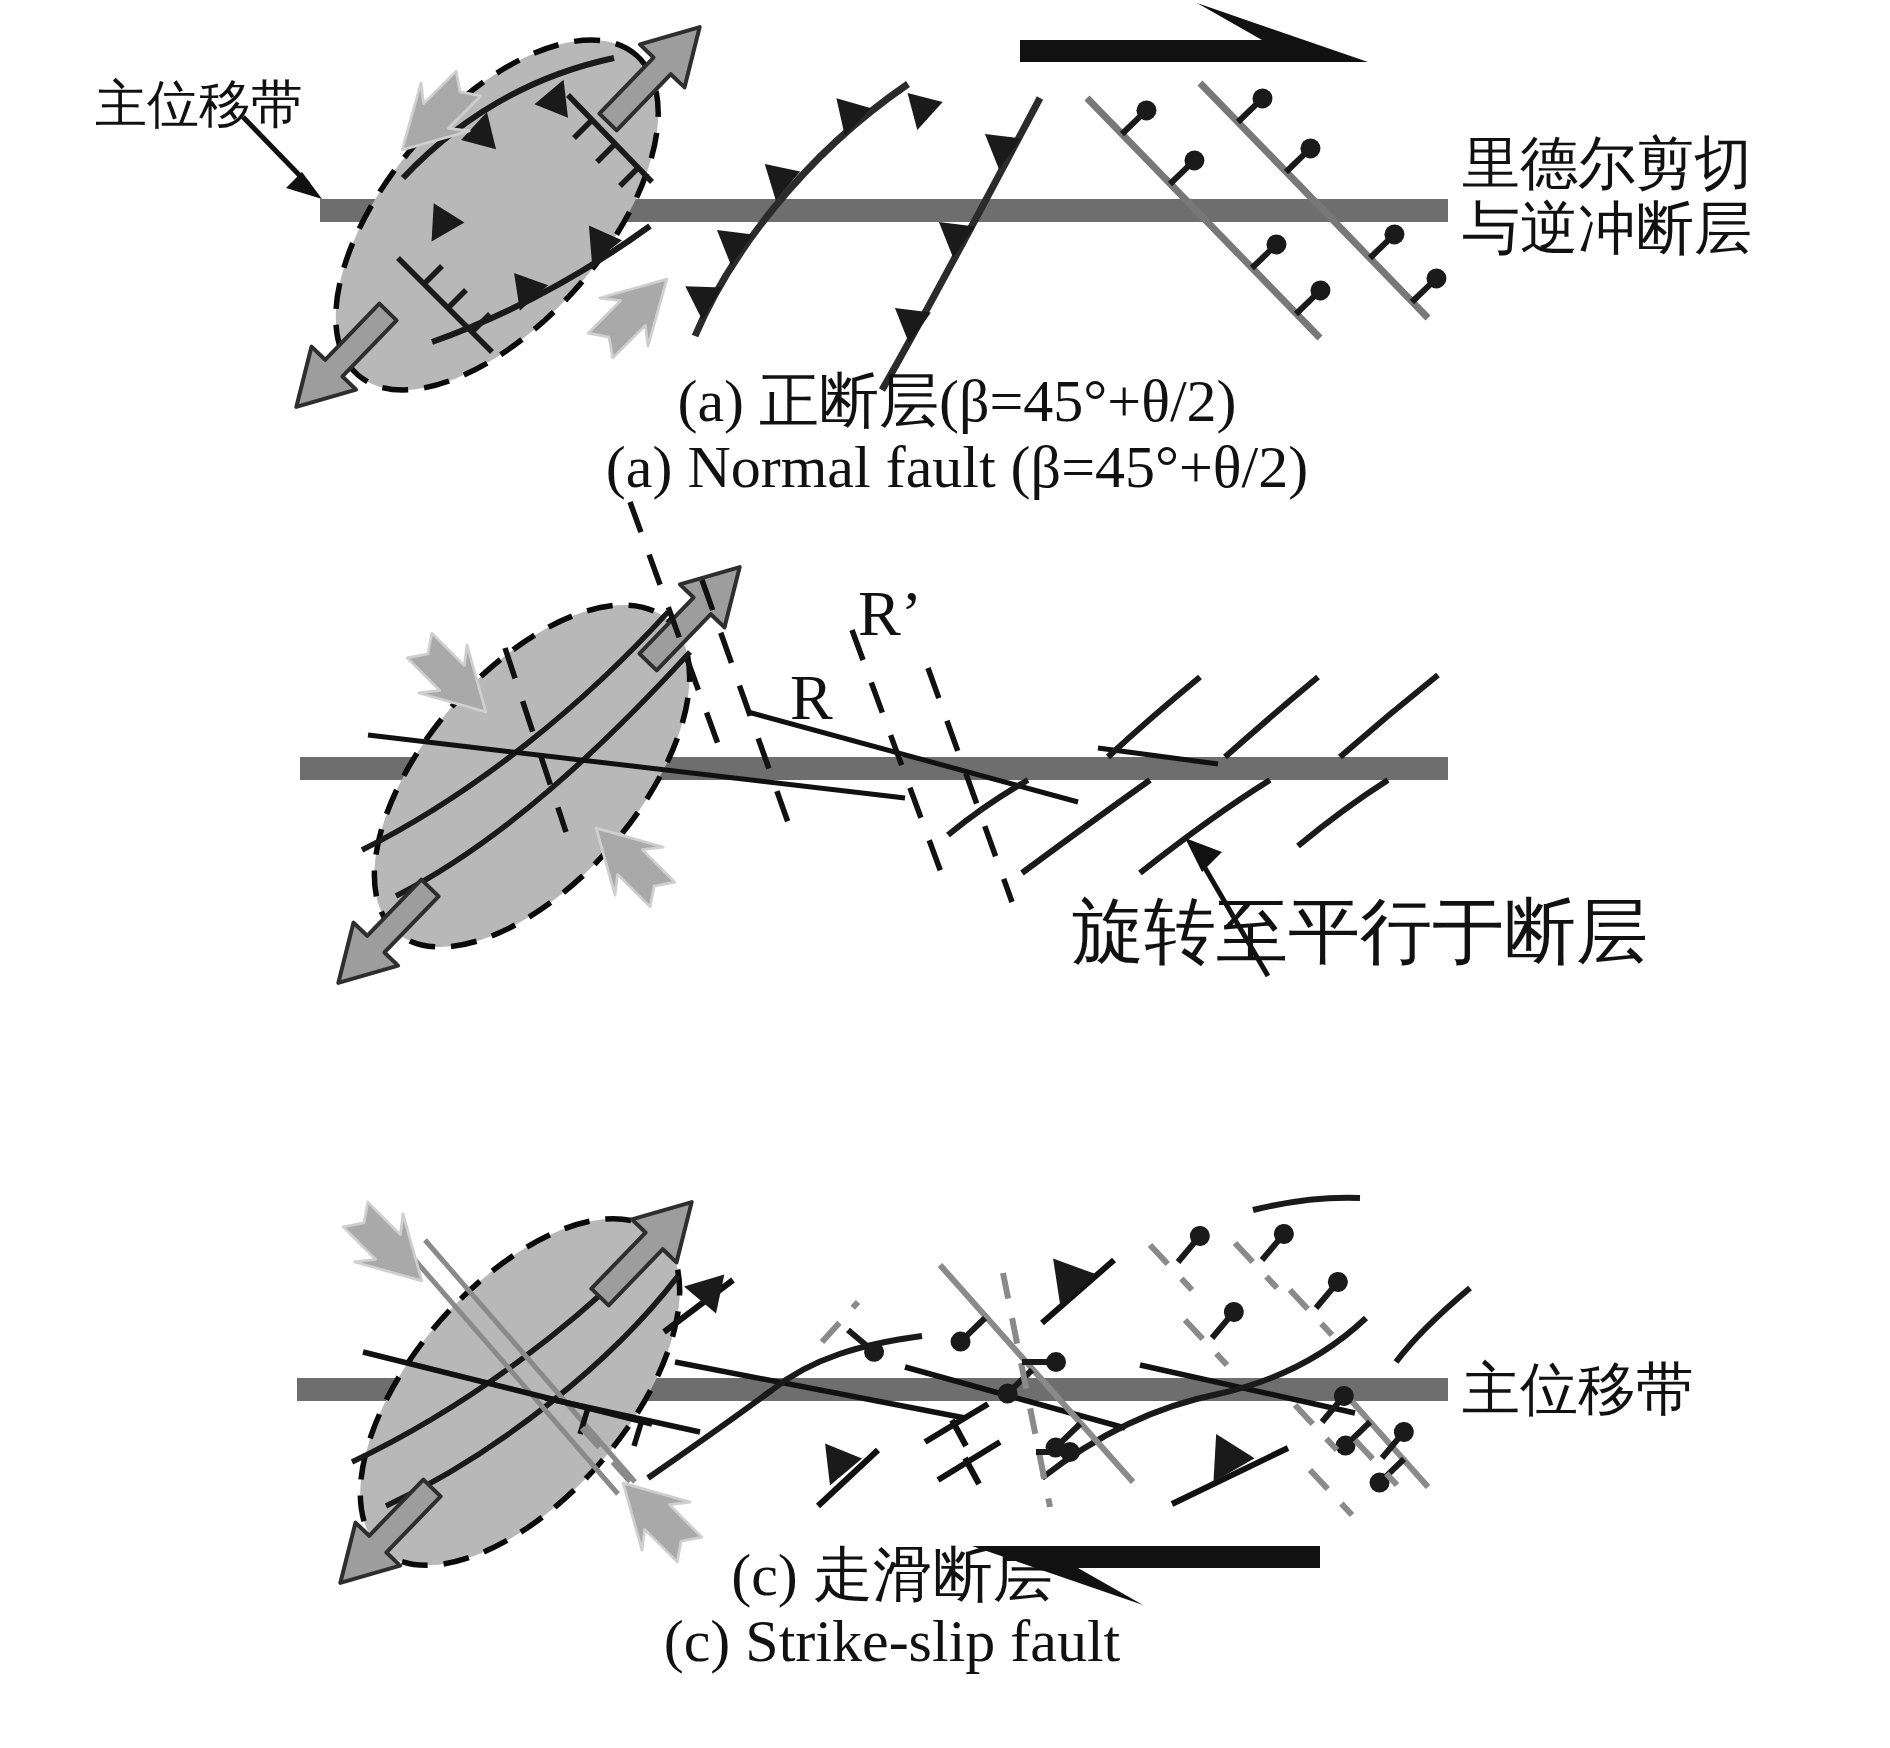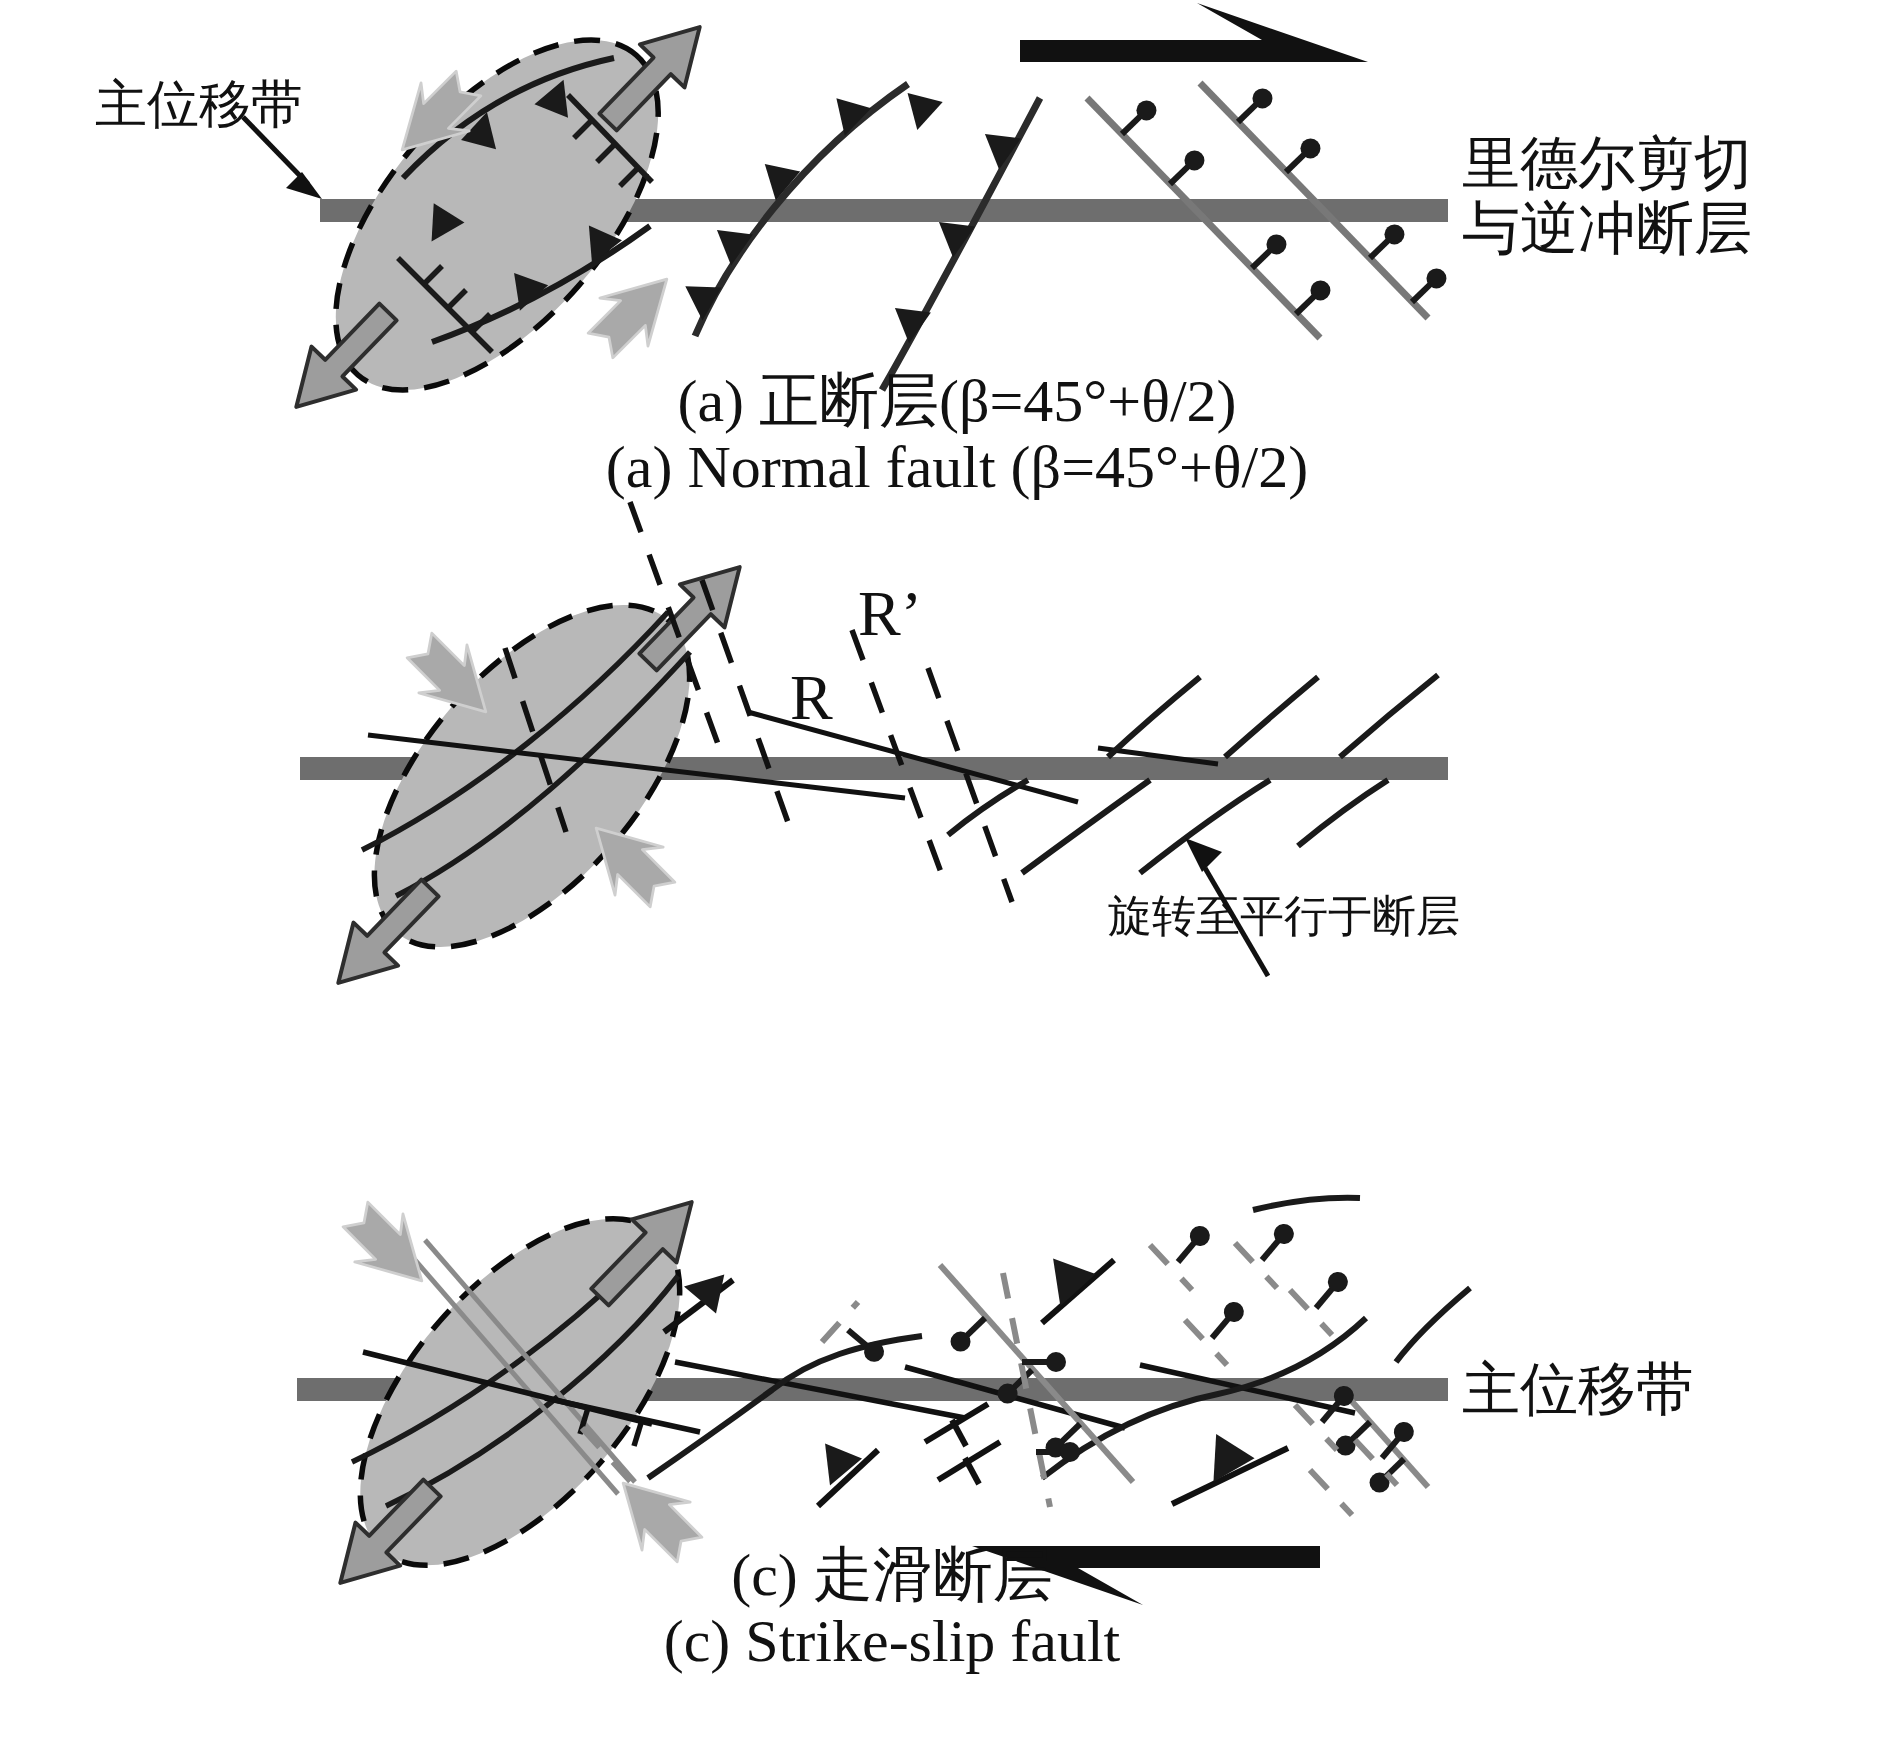--- a/index.html
+++ b/index.html
@@ -3,21 +3,21 @@
 <meta charset="utf-8">
 <style>
   html,body{margin:0;padding:0;background:#ffffff;}
   #stage{position:relative;width:1890px;height:1748px;background:#ffffff;overflow:hidden;
          font-family:"Liberation Serif","DejaVu Serif",serif;color:#111;}
   #art{position:absolute;left:0;top:0;}
   .lbl{position:absolute;white-space:nowrap;line-height:1.12;}
   .side-label{font-size:58px;}
   .pointer-label{font-size:52px;}
   .rletter{font-size:64px;}
-  .rotate-label{font-size:44px;margin-left:36px;}
+  .rotate-label{font-size:72px;}
   .cap{position:absolute;text-align:center;font-size:60px;line-height:1.1;padding-left:12px;}
   .cap .ln{display:block;}
 </style>
 </head>
 <body>
 
 <div id="stage">
 
 <svg id="art" width="1890" height="1748" viewBox="0 0 1890 1748">
   <defs>

